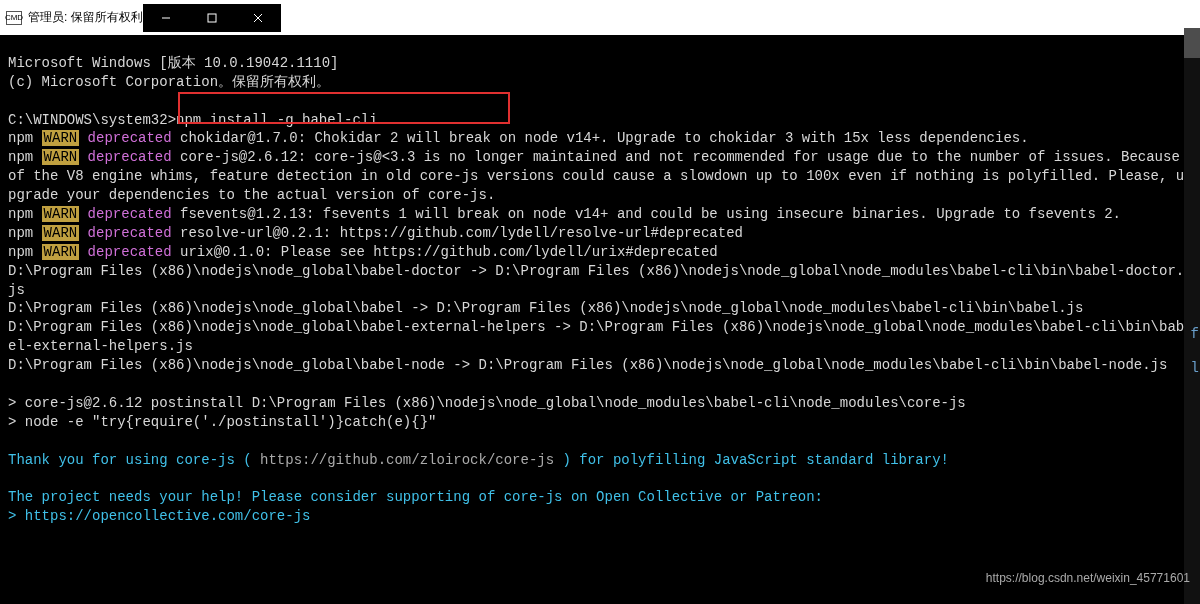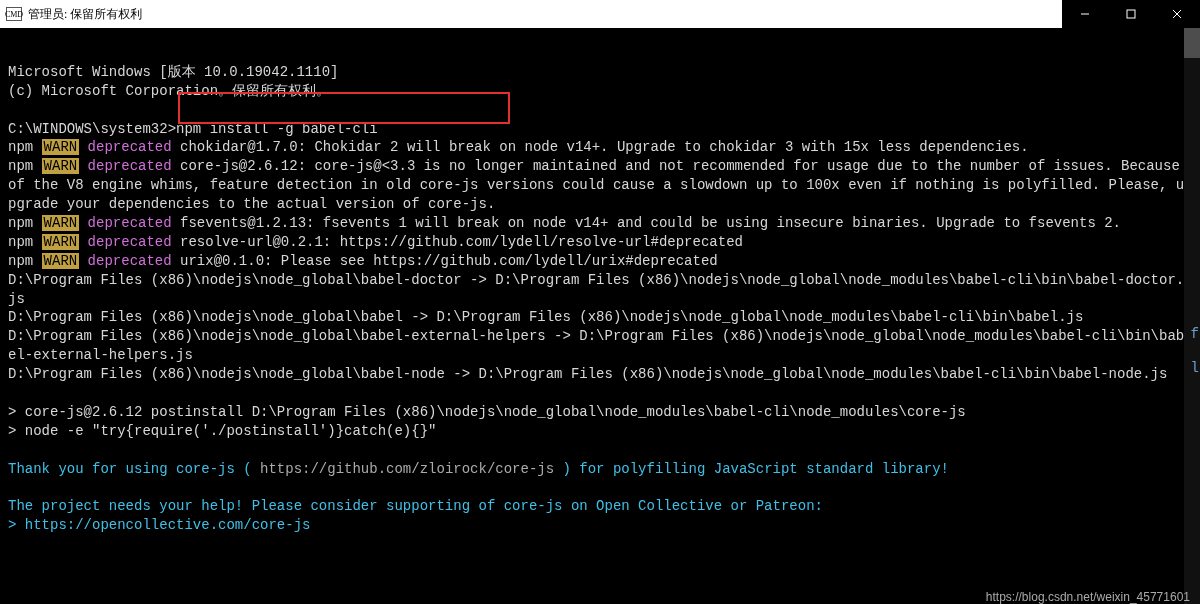--- a/index.html
+++ b/index.html
@@ -8,27 +8,26 @@
   font-family: Consolas, 'Courier New', monospace;
   font-size: 14px;
   color: #ccc;
   width: 1200px;
   height: 604px;
   overflow: hidden;
   position: relative;
 }
 .titlebar {
   background: #fff;
-  height: 28px;
+  height: 35px;
   display: flex;
   align-items: center;
-  justify-content: space-between;
   padding: 0 0 0 6px;
   color: #000;
-  font-family: Liberation Serif, serif;
+  font-family: Liberation Sans, sans-serif;
   font-size: 12px;
 }
 .titlebar-left { display: flex; align-items: center; gap: 6px; }
 .titlebar-icon {
   width: 16px; height: 14px;
   border: 1px solid #555;
   display: inline-flex;
   align-items: center;
   justify-content: center;
   font-size: 8px;
@@ -39,21 +38,21 @@
   width: 46px; height: 28px;
   background: #000;
   color: #fff;
   display: flex;
   align-items: center;
   justify-content: center;
   font-size: 12px;
 }
 .tb-btn svg { width: 10px; height: 10px; }
 .terminal {
-  padding: 16px 8px;
+  padding: 0 8px;
   line-height: 1.35;
   white-space: pre-wrap;
   word-break: break-all;
   position: relative;
 }
 .white { color: #d7d7d7; }
 .yellow-bg { background: #c0a040; color: #000; padding: 0 2px; }
 .magenta { color: #d070d8; }
 .cyan { color: #40c0e8; }
 .sep { color: #aaa; }
@@ -82,21 +81,21 @@
   position: absolute;
   right: 1px;
   top: 318px;
   color: #6aa0cc;
   font-size: 14px;
   line-height: 2.4;
 }
 .watermark {
   position: absolute;
   right: 10px;
-  bottom: 0;
+  bottom: 19px;
   color: #aaa;
   font-size: 12px;
   font-family: Arial, sans-serif;
 }
 </style>
 </head>
 <body>
 
 <div class="titlebar">
   <div class="titlebar-left">

